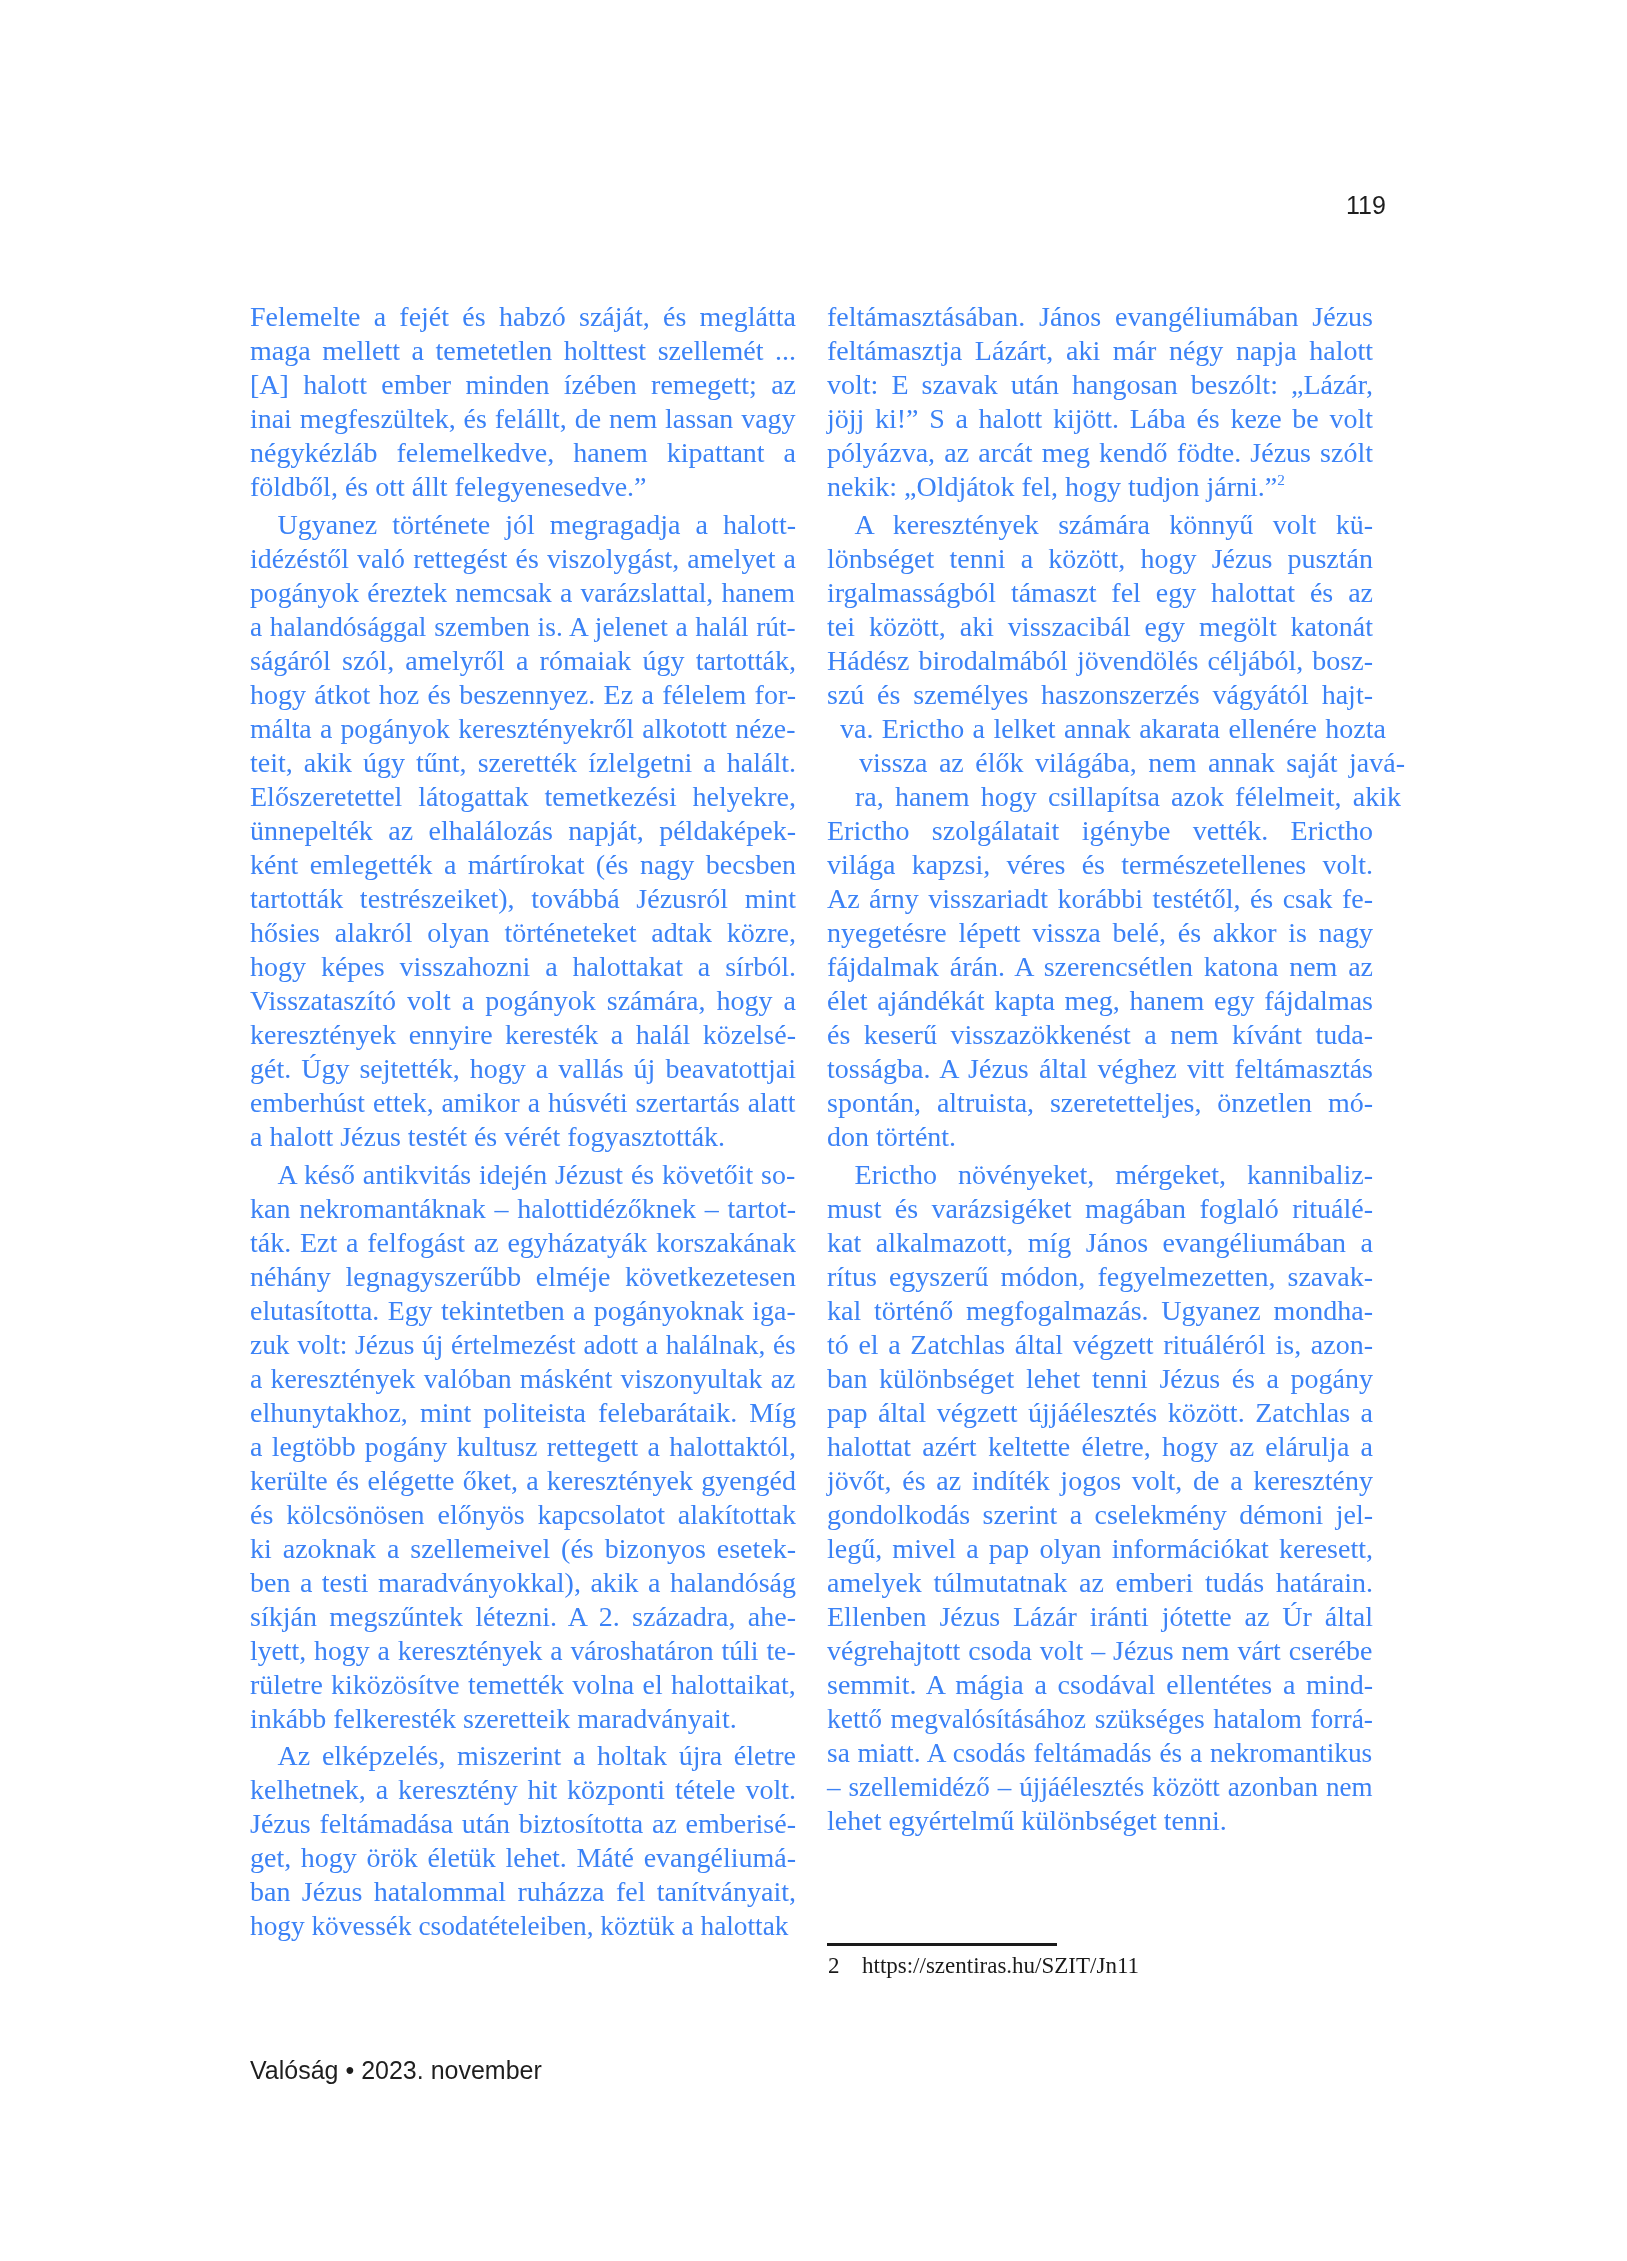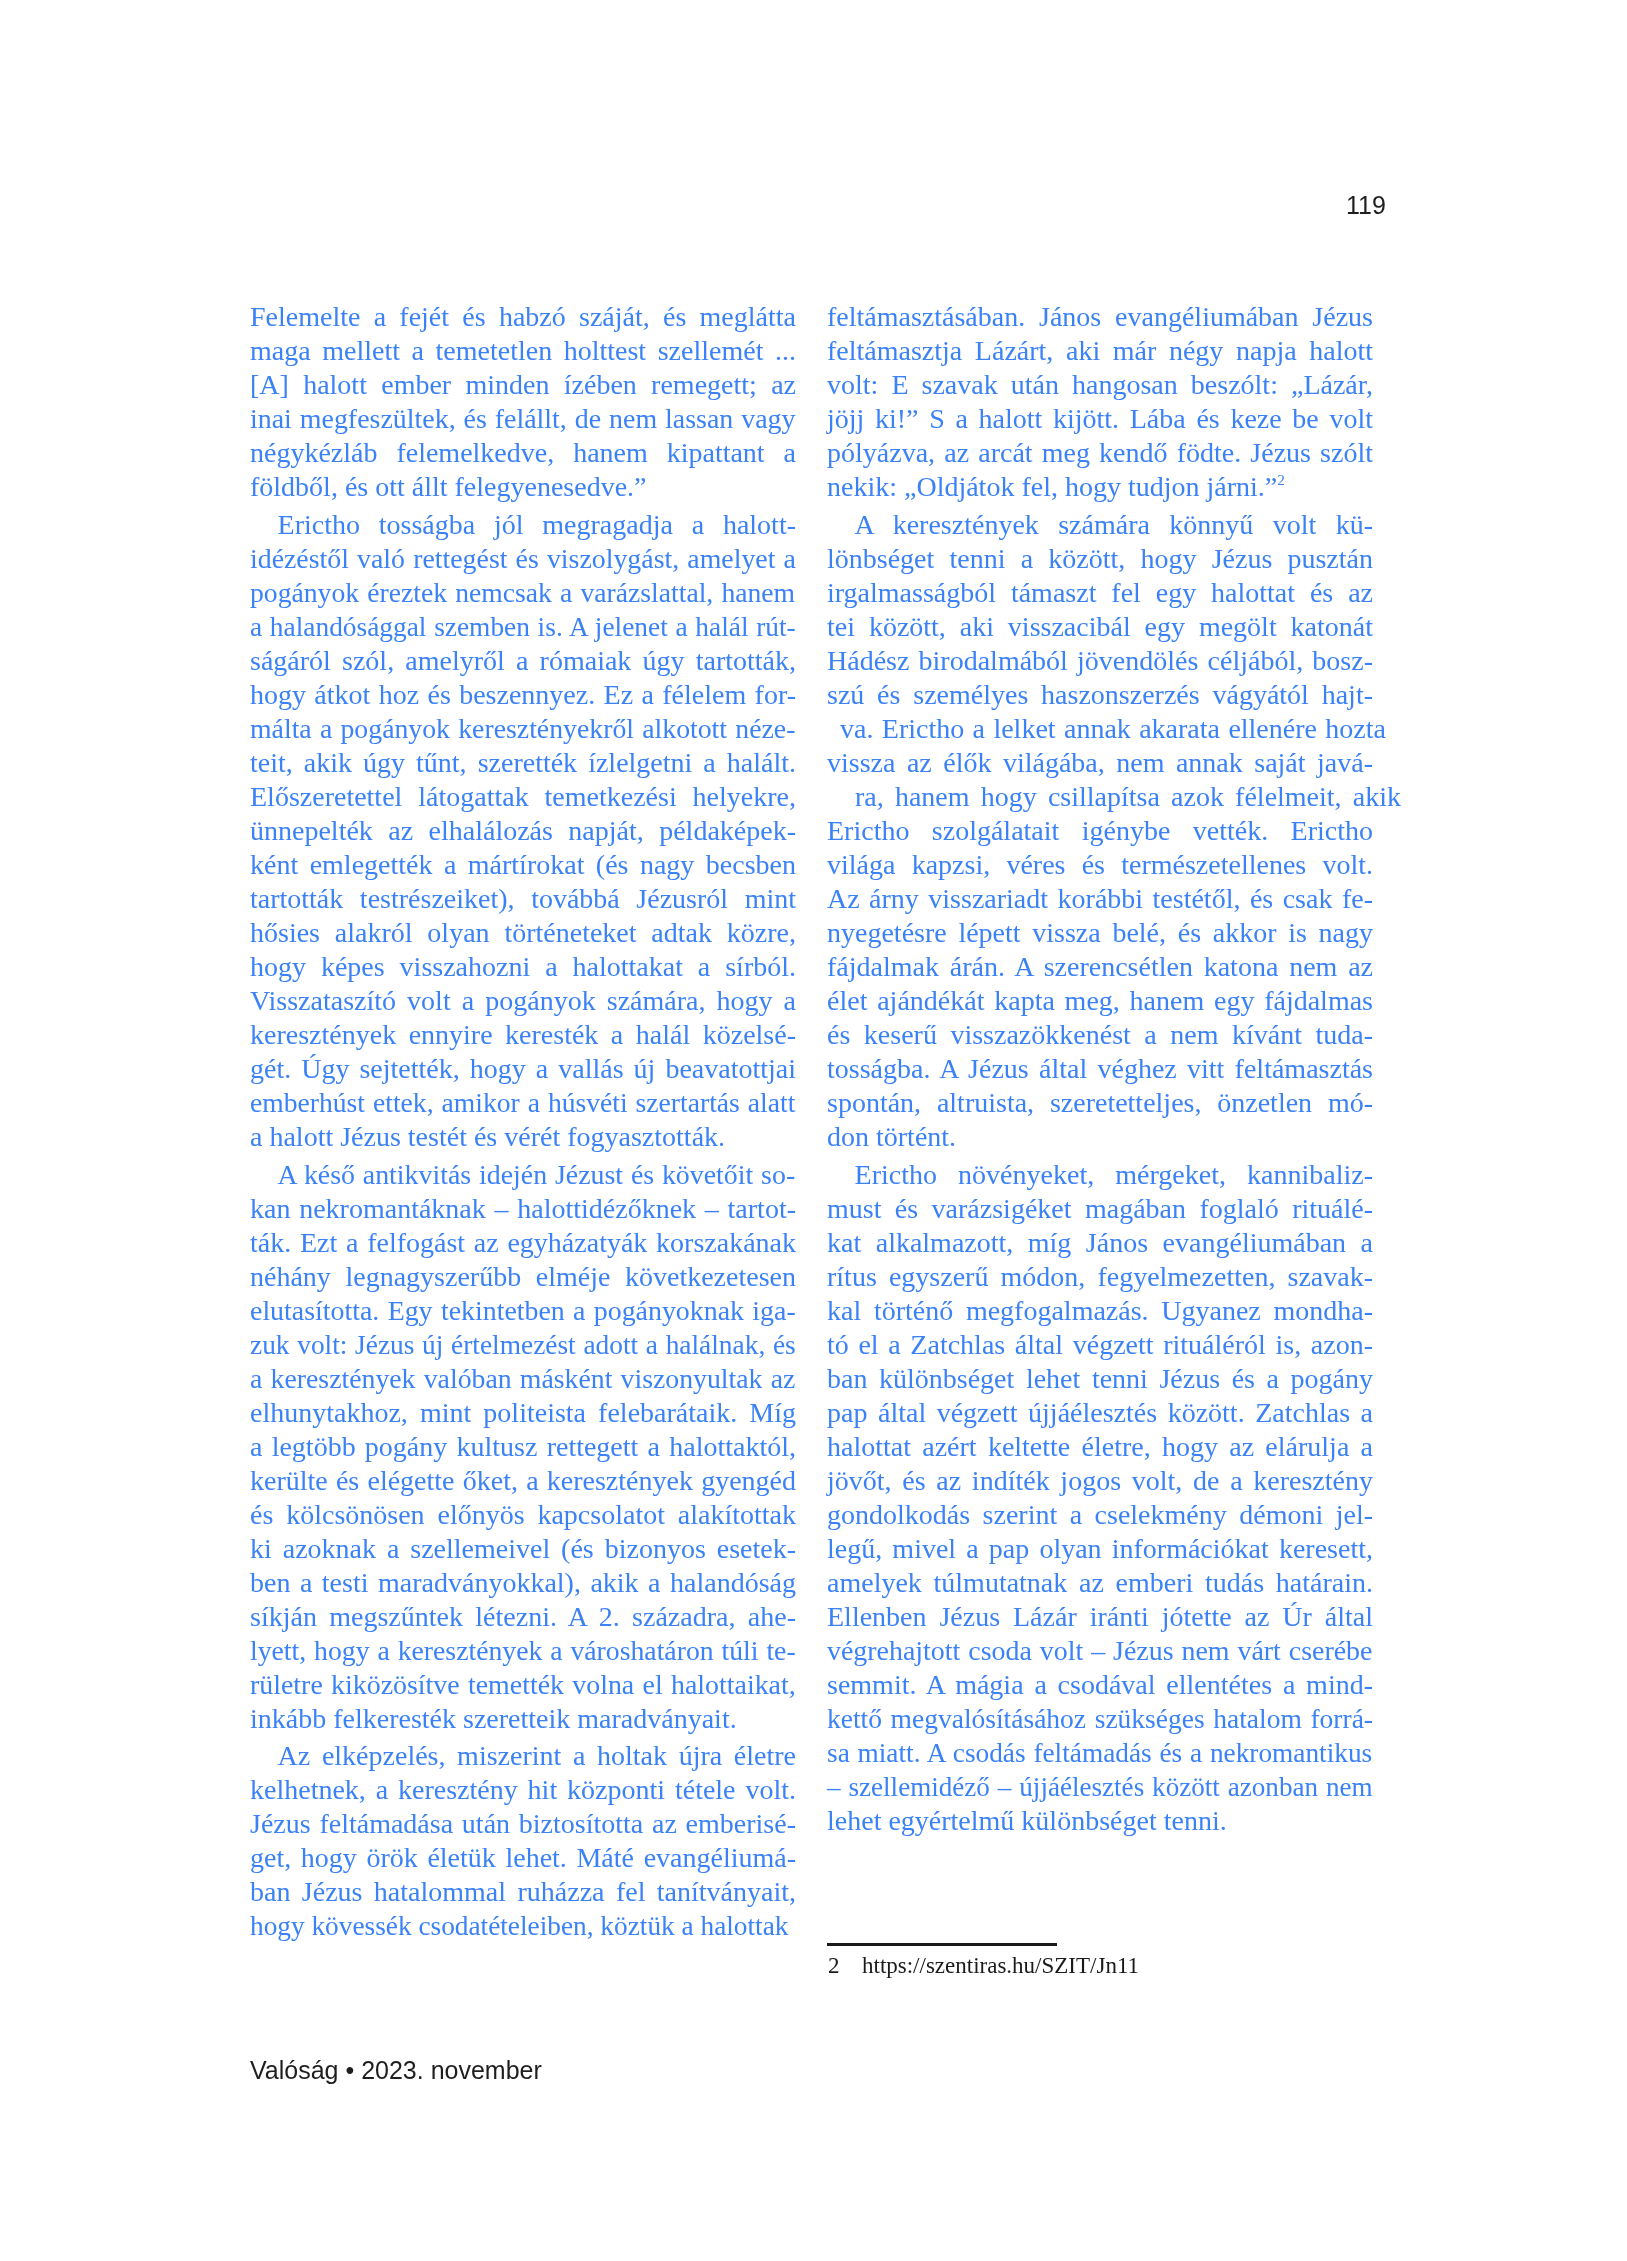--- a/index.html
+++ b/index.html
@@ -46,21 +46,21 @@
 <div class="column col-left" id="col-left">
     <div class="para">
       <div class="line"><span class="fit" style="width: 100%;">Felemelte a fejét és habzó száját, és meglátta</span></div>
       <div class="line"><span class="fit" style="width: 100%;">maga mellett a temetetlen holttest szellemét ...</span></div>
       <div class="line"><span class="fit" style="width: 100%;">[A] halott ember minden ízében remegett; az</span></div>
       <div class="line" style="transform-origin: 0px 0px; width: 547px; transform: scaleX(0.997199);"><span class="fit" style="width: 547px; display: inline-block;">inai megfeszültek, és felállt, de nem lassan vagy</span></div>
       <div class="line"><span class="fit" style="width: 100%;">négykézláb felemelkedve, hanem kipattant a</span></div>
       <div class="line last"><span class="fit" style="width: auto;">földből, és ott állt felegyenesedve.”</span></div>
     </div>
     <div class="para">
-      <div class="line indent"><span class="fit" style="width: 100%;">Erictho tosságba jól megragadja a halott-</span></div>
+      <div class="line indent"><span class="fit" style="width: 100%;">Ugyanez története jól megragadja a halott-</span></div>
       <div class="line" style="transform-origin: 0px 0px; width: 549px; transform: scaleX(0.994413);"><span class="fit" style="width: 549px; display: inline-block;">idézéstől való rettegést és viszolygást, amelyet a</span></div>
       <div class="line" style="transform-origin: 0px 0px; width: 552px; transform: scaleX(0.987517);"><span class="fit" style="width: 552px; display: inline-block;">pogányok éreztek nemcsak a varázslattal, hanem</span></div>
       <div class="line" style="transform-origin: 0px 0px; width: 558px; transform: scaleX(0.978022);"><span class="fit" style="width: 558px; display: inline-block;">a halandósággal szemben is. A jelenet a halál rút-</span></div>
       <div class="line"><span class="fit" style="width: 100%;">ságáról szól, amelyről a rómaiak úgy tartották,</span></div>
       <div class="line"><span class="fit" style="width: 100%;">hogy átkot hoz és beszennyez. Ez a félelem for-</span></div>
       <div class="line" style="transform-origin: 0px 0px; width: 550px; transform: scaleX(0.991643);"><span class="fit" style="width: 550px; display: inline-block;">málta a pogányok keresztényekről alkotott néze-</span></div>
       <div class="line"><span class="fit" style="width: 100%;">teit, akik úgy tűnt, szerették ízlelgetni a halált.</span></div>
       <div class="line"><span class="fit" style="width: 100%;">Előszeretettel látogattak temetkezési helyekre,</span></div>
       <div class="line"><span class="fit" style="width: 100%;">ünnepelték az elhalálozás napját, példaképek-</span></div>
       <div class="line"><span class="fit" style="width: 100%;">ként emlegették a mártírokat (és nagy becsben</span></div>
@@ -111,21 +111,21 @@
       <div class="line last"><span class="fit" style="width: auto;">nekik: „Oldjátok fel, hogy tudjon járni.”</span><span class="sup">2</span></div>
     </div>
     <div class="para">
       <div class="line indent"><span class="fit" style="width: 100%;">A keresztények számára könnyű volt kü-</span></div>
       <div class="line"><span class="fit" style="width: 100%;">lönbséget tenni a között, hogy Jézus pusztán</span></div>
       <div class="line"><span class="fit" style="width: 100%;">irgalmasságból támaszt fel egy halottat és az</span></div>
       <div class="line"><span class="fit" style="width: 100%;">tei között, aki visszacibál egy megölt katonát</span></div>
       <div class="line"><span class="fit" style="width: 100%;">Hádész birodalmából jövendölés céljából, bosz-</span></div>
       <div class="line"><span class="fit" style="width: 100%;">szú és személyes haszonszerzés vágyától hajt-</span></div>
       <div class="line"><span class="fit" style="width: 100%; margin-left: 13px;">va. Erictho a lelket annak akarata ellenére hozta</span></div>
-      <div class="line"><span class="fit" style="width: 100%;">vissza az élők világába, nem annak saját javá-</span></div>
+      <div class="line"><span class="fit" style="width: 100%; margin-left: 32px;">vissza az élők világába, nem annak saját javá-</span></div>
       <div class="line"><span class="fit" style="width: 100%; margin-left: 28px;">ra, hanem hogy csillapítsa azok félelmeit, akik</span></div>
       <div class="line"><span class="fit" style="width: 100%;">Erictho szolgálatait igénybe vették. Erictho</span></div>
       <div class="line"><span class="fit" style="width: 100%;">világa kapzsi, véres és természetellenes volt.</span></div>
       <div class="line"><span class="fit" style="width: 100%;">Az árny visszariadt korábbi testétől, és csak fe-</span></div>
       <div class="line"><span class="fit" style="width: 100%;">nyegetésre lépett vissza belé, és akkor is nagy</span></div>
       <div class="line"><span class="fit" style="width: 100%;">fájdalmak árán. A szerencsétlen katona nem az</span></div>
       <div class="line"><span class="fit" style="width: 100%;">élet ajándékát kapta meg, hanem egy fájdalmas</span></div>
       <div class="line"><span class="fit" style="width: 100%;">és keserű visszazökkenést a nem kívánt tuda-</span></div>
       <div class="line"><span class="fit" style="width: 100%;">tosságba. A Jézus által véghez vitt feltámasztás</span></div>
       <div class="line"><span class="fit" style="width: 100%;">spontán, altruista, szeretetteljes, önzetlen mó-</span></div>

